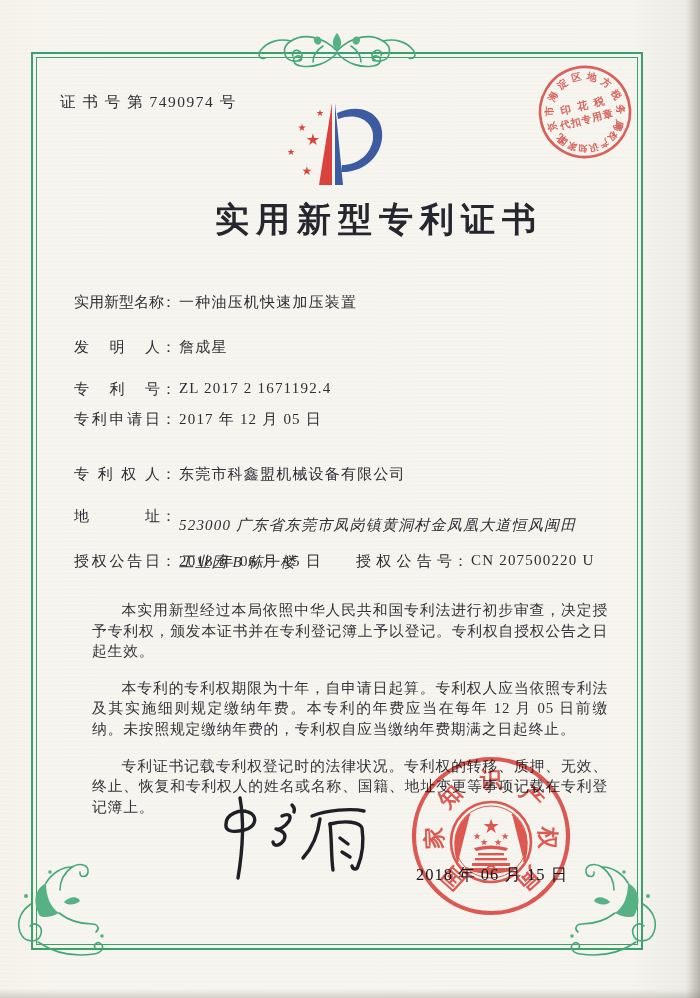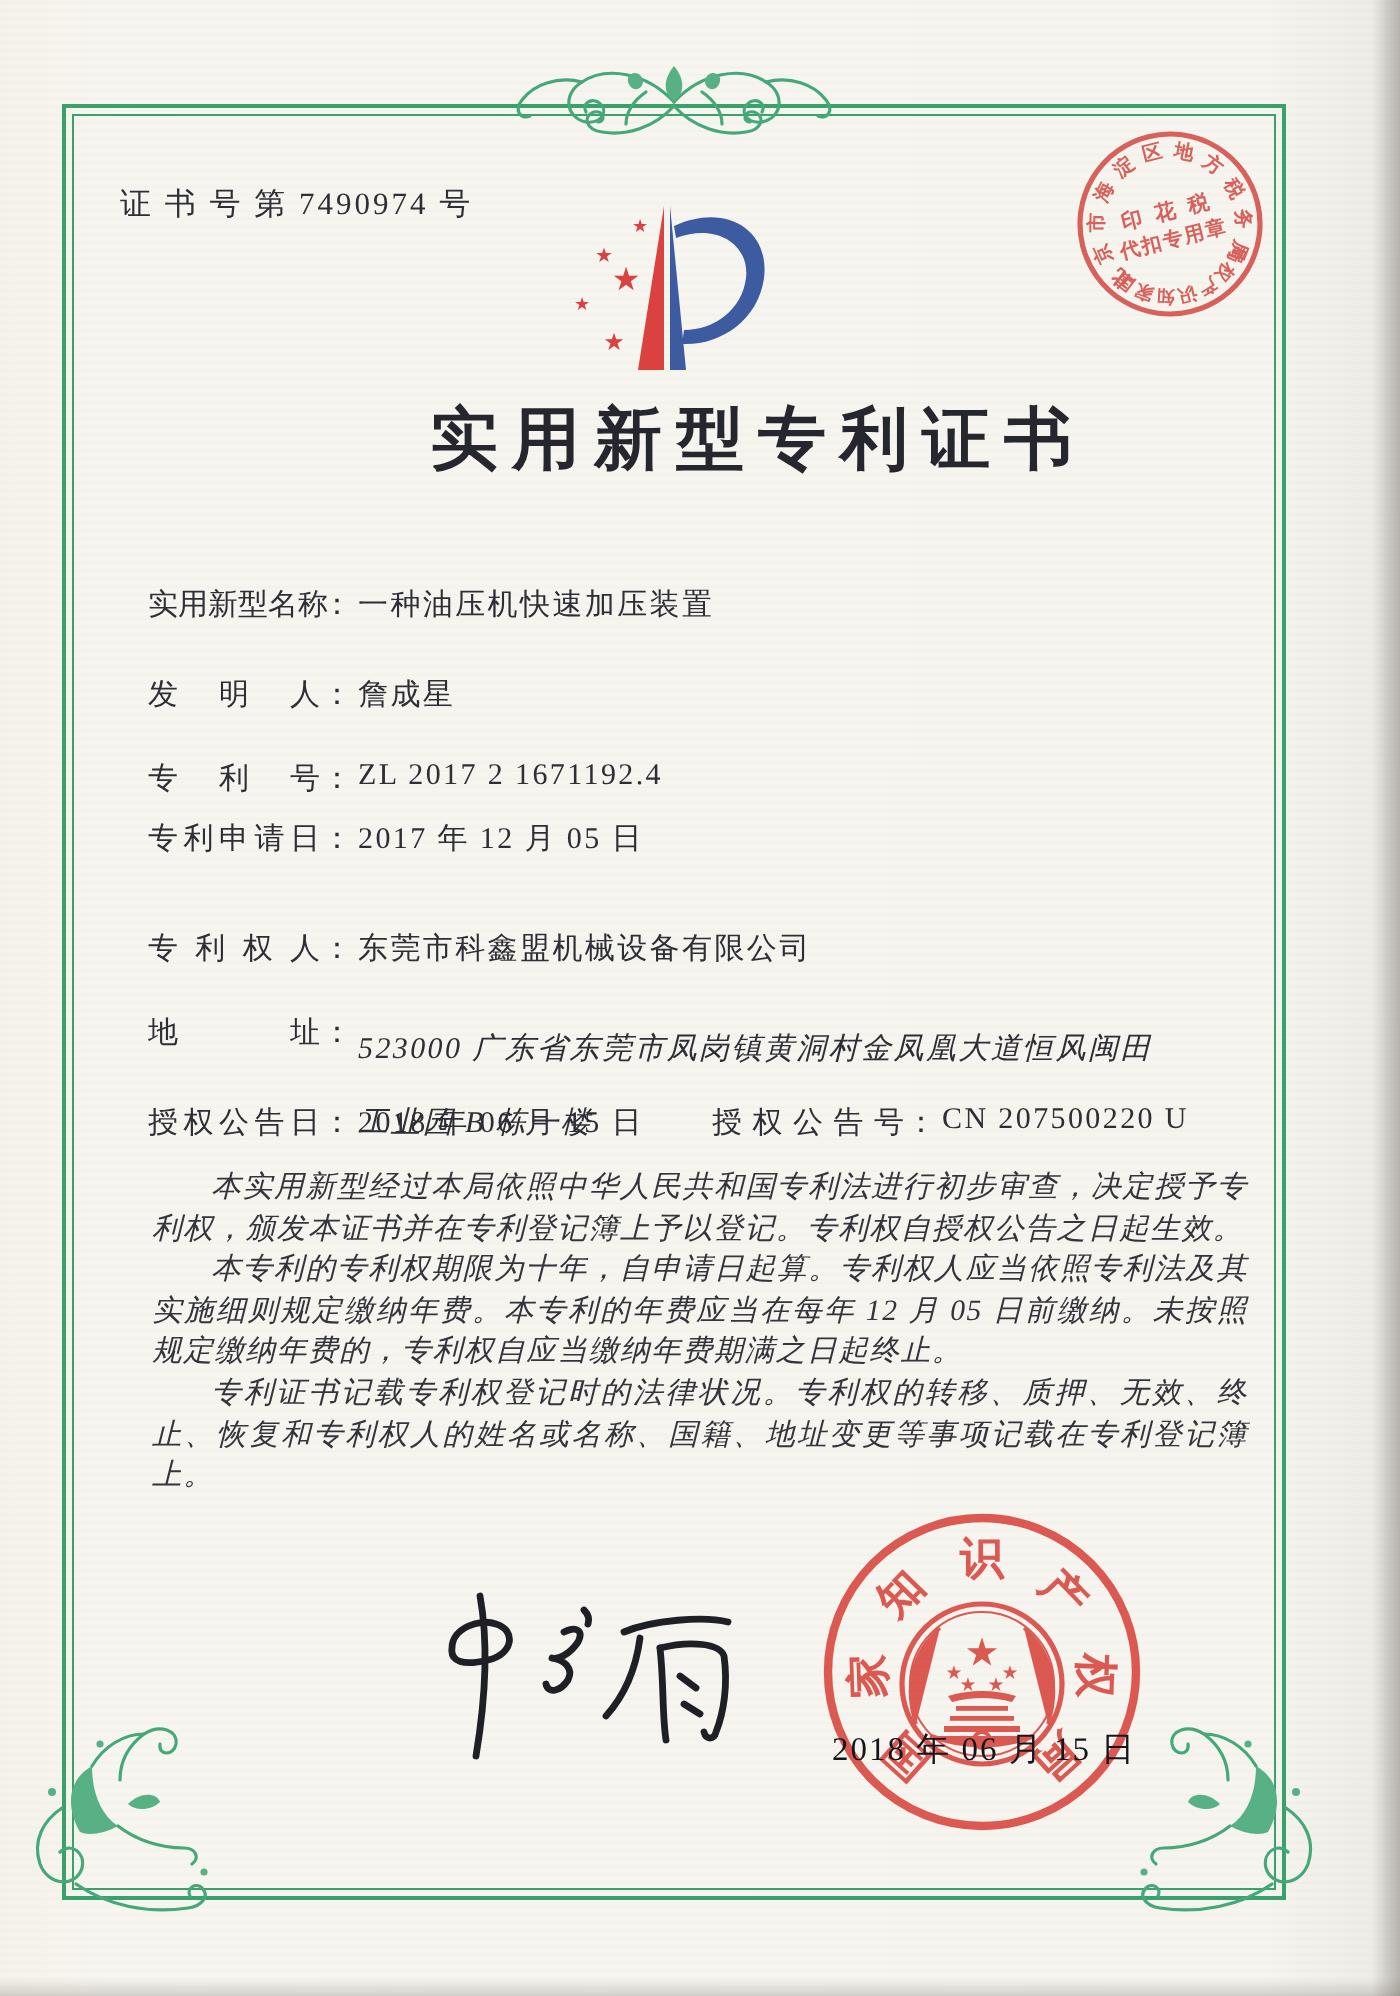--- a/index.html
+++ b/index.html
@@ -31,22 +31,22 @@
   .tax-stamp text{fill:#dd5450;font-weight:700;}
   .title{position:absolute;left:31px;top:197px;width:696px;text-align:center;
     font-size:34px;font-weight:700;letter-spacing:7px;color:#26262e;}
   .frow{position:absolute;left:74px;font-size:15px;white-space:nowrap;}
   .flabel{display:inline-block;width:86px;text-align:justify;text-align-last:justify;vertical-align:top;}
   .fcolon{display:inline-block;margin:0 3px 0 1px;vertical-align:top;}
   .fvalue{display:inline-block;letter-spacing:1.2px;vertical-align:top;}
   .fvalue.multiline{white-space:pre-line;line-height:37px;font-style:italic;}
   .frow.grant-right{left:356px;}
   .paras{position:absolute;left:76px;top:584px;width:548px;}
-  .paras p{margin:0;font-size:14.8px;line-height:20.6px;letter-spacing:.8px;
-    text-indent:2em;text-align:justify;color:#34343c;font-style:italic;}
+  .paras p{margin:16px;font-size:14.8px;line-height:20.6px;letter-spacing:.8px;
+    text-indent:2em;text-align:justify;color:#34343c;}
   .signer{position:absolute;left:84px;top:816px;font-size:16.5px;letter-spacing:3px;color:#2c2c34;}
   .signer .line2{margin-top:14px;letter-spacing:2px;}
   .signature{position:absolute;left:212px;top:786px;}
   .seal{position:absolute;left:407px;top:752px;mix-blend-mode:multiply;opacity:.93;}
   .seal text{fill:#e2504b;font-weight:700;}
   .seal .emblem path,.seal .emblem rect{fill:#e2504b;}
   .seal-date{position:absolute;left:416px;top:864px;font-size:16.5px;letter-spacing:1px;
     color:#15151c;white-space:nowrap;z-index:5;}
   .footer{position:absolute;left:31px;top:904px;width:612px;text-align:center;font-size:13px;letter-spacing:1px;}
   .green-stroke{stroke:#45a878;fill:none;stroke-width:1.6;stroke-linecap:round;}

